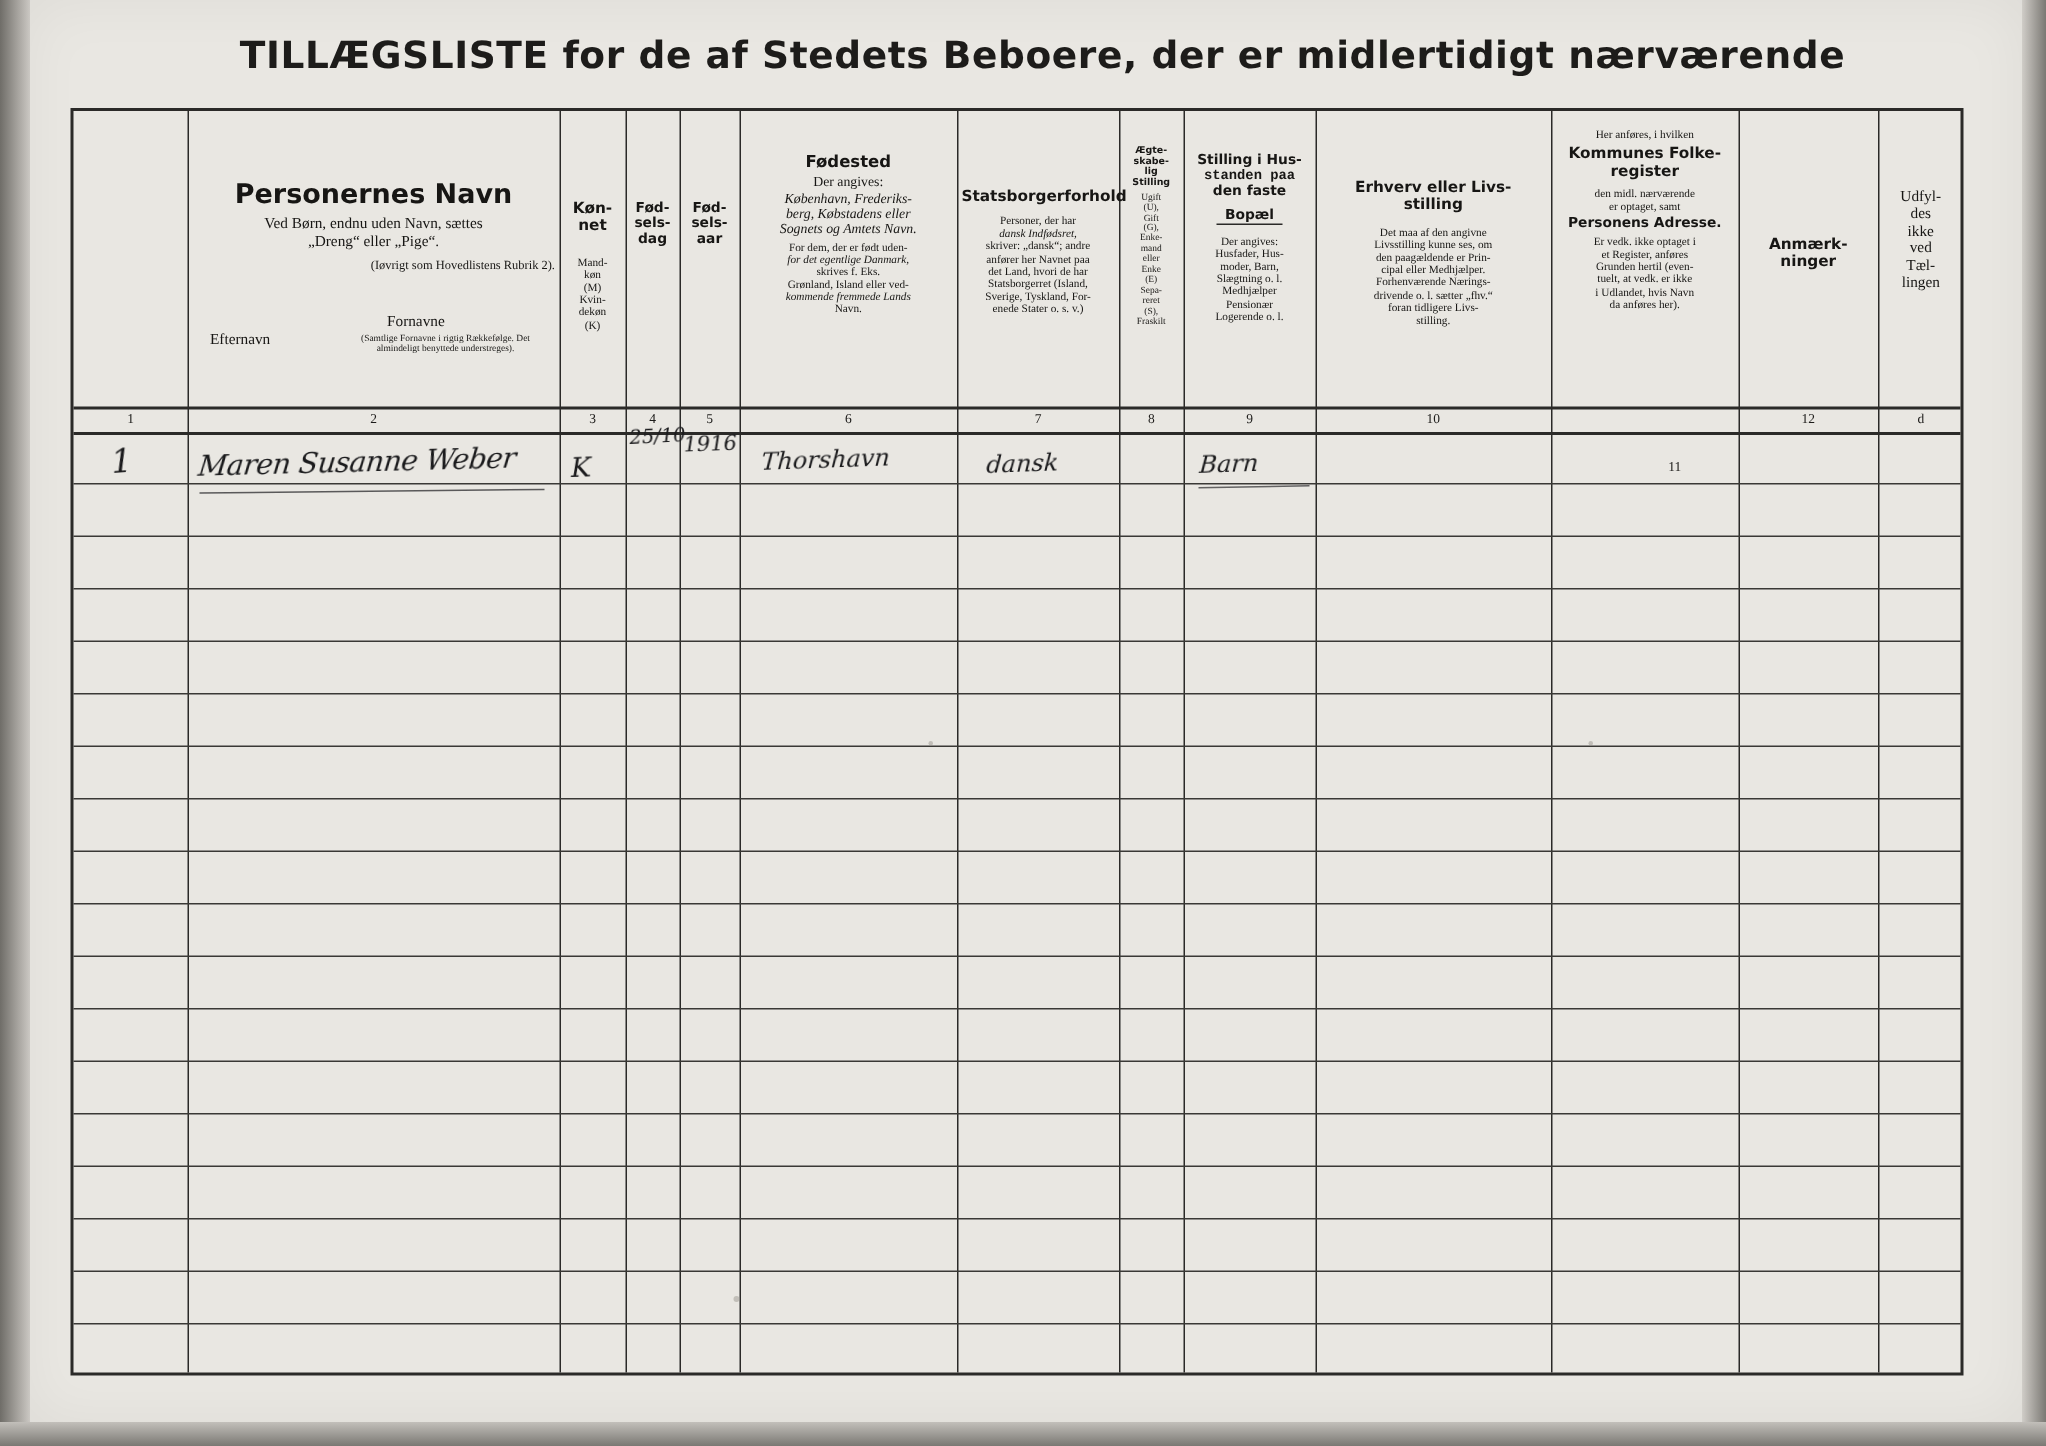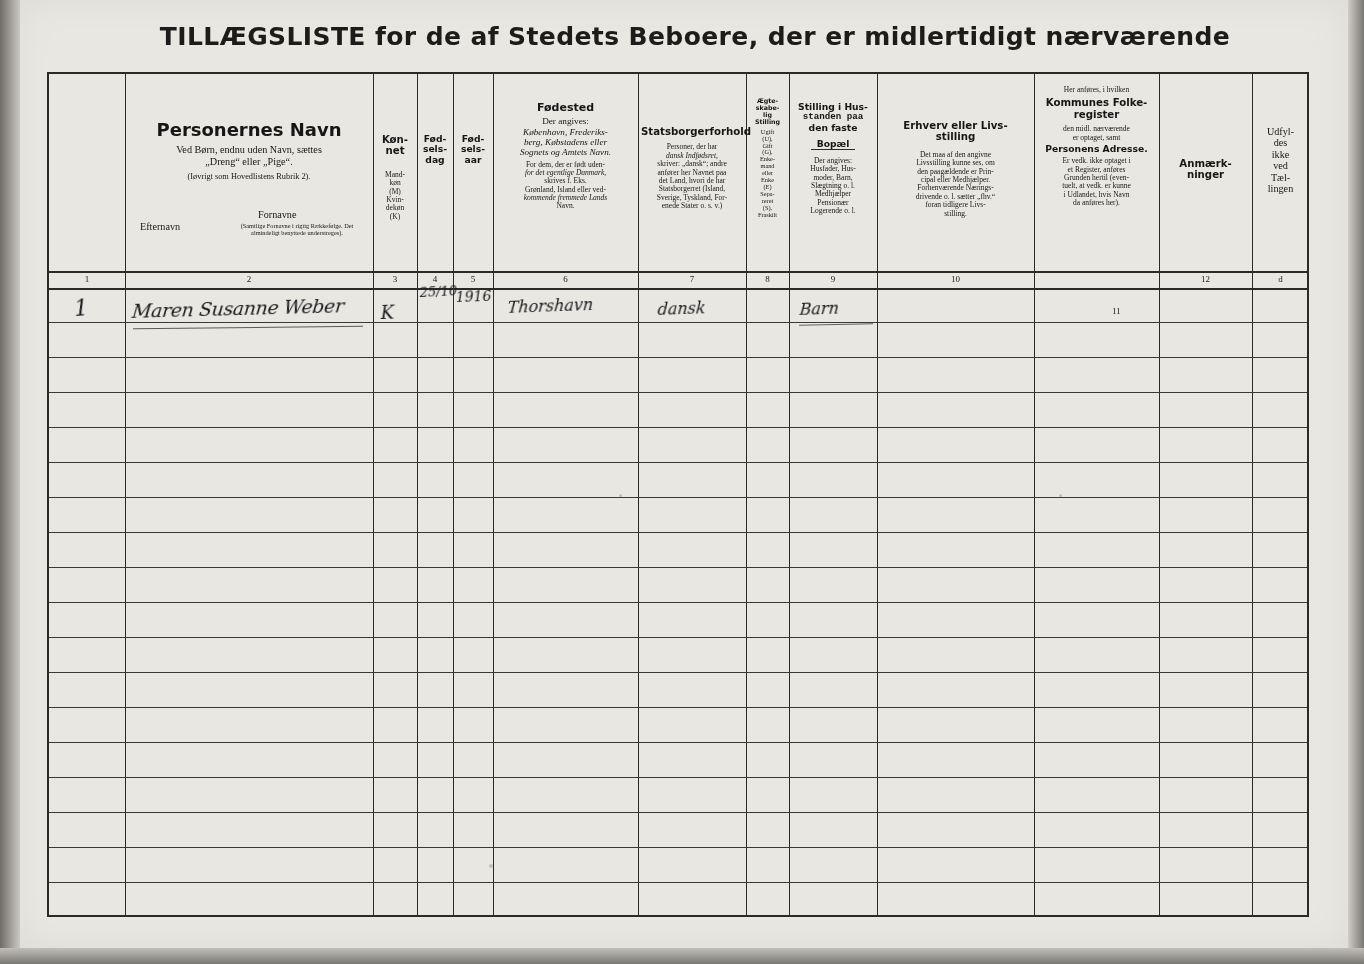--- a/index.html
+++ b/index.html
@@ -126,21 +126,21 @@
     <div class="hline thick" style="top:197px;"></div>
     <div class="hline thick" style="top:214px;"></div>
 
 
     <div class="cellhead" style="left:76px;top:44px;width:248px;">
       <div class="s13 hdr-bold" style="font-family:'DejaVu Sans',sans-serif;">Personernes Navn</div>
       <div class="s10" style="margin-top:4px;">
         <span>Ved Børn, endnu uden Navn, sættes</span>
       </div>
       <div class="s10">„Dreng“ eller „Pige“.</div>
-      <div class="s8" style="margin-top:5px;">(Iøvrigt som Hovedlistens Rubrik 2).</div>
+      <div class="s8" style="margin-top:5px;text-align:right;">(Iøvrigt som Hovedlistens Rubrik 2).</div>
       <div style="position:relative;height:56px;">
         <div class="s10" style="position:absolute;left:12px;top:40px;">Efternavn</div>
         <div class="s10" style="position:absolute;left:130px;top:28px;">Fornavne</div>
         <div class="xtiny" style="position:absolute;left:110px;top:42px;width:118px;">(Samtlige Fornavne i rigtig Rækkefølge. Det almindeligt benyttede understreges).</div>
       </div>
     </div>
 
     <div class="cellhead" style="left:324px;top:36px;width:44px;margin-top:22px;">
       <div class="s10 hdr-bold" style="font-family:'DejaVu Sans',sans-serif;">Køn-</div>
       <div class="s10 hdr-bold" style="font-family:'DejaVu Sans',sans-serif;">net</div>
@@ -240,21 +240,21 @@
     <div class="cellhead" style="left:985px;top:10px;width:125px;">
       <div class="tiny">Her anføres, i hvilken</div>
       <div class="s10 hdr-bold" style="font-family:'DejaVu Sans',sans-serif;margin-top:3px;">Kommunes Folke-</div>
       <div class="s10 hdr-bold" style="font-family:'DejaVu Sans',sans-serif;">register</div>
       <div class="tiny" style="margin-top:5px;">den midl. nærværende</div>
       <div class="tiny">er optaget, samt</div>
       <div class="s9 hdr-bold" style="font-family:'DejaVu Sans',sans-serif;margin-top:2px;">Personens Adresse.</div>
       <div class="tiny" style="margin-top:3px;">Er vedk. ikke optaget i</div>
       <div class="tiny">et Register, anføres</div>
       <div class="tiny">Grunden hertil (even-</div>
-      <div class="tiny">tuelt, at vedk. er kunne</div>
+      <div class="tiny">tuelt, at vedk. er ikke</div>
       <div class="tiny">i Udlandet, hvis Navn</div>
       <div class="tiny">da anføres her).</div>
     </div>
 
     <div class="cellhead" style="left:1110px;top:82px;width:93px;">
       <div class="s10 hdr-bold" style="font-family:'DejaVu Sans',sans-serif;">Anmærk-</div>
       <div class="s10 hdr-bold" style="font-family:'DejaVu Sans',sans-serif;">ninger</div>
     </div>
 
     <div class="cellhead s10" style="left:1203px;top:50px;width:57px;">

